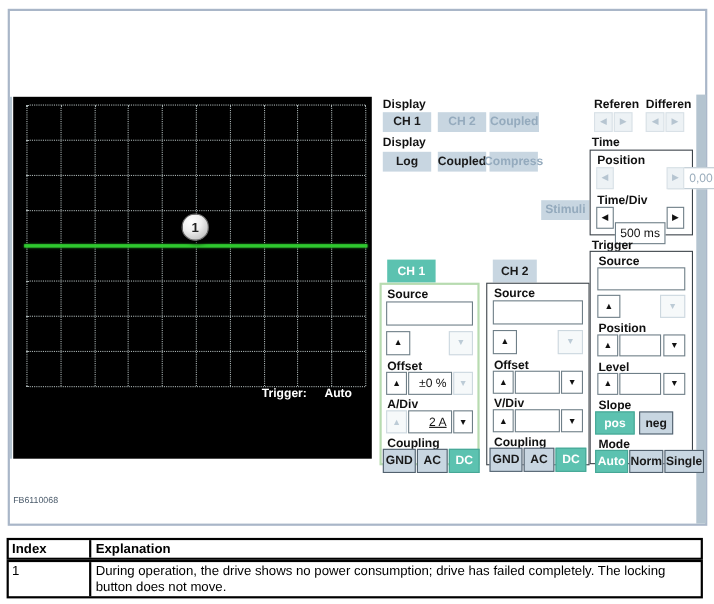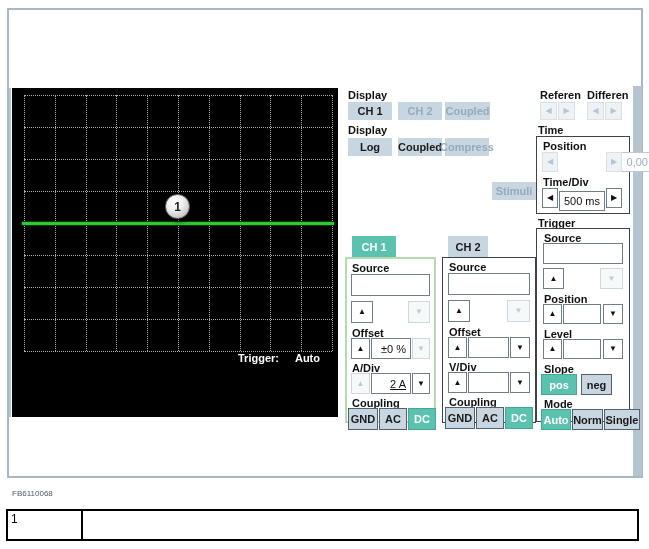--- a/index.html
+++ b/index.html
@@ -38,21 +38,21 @@
           display:flex; align-items:center; justify-content:center; font-size:8px;
           line-height:1; cursor:pointer; }
   .spin.dis { border-color:#cdd8df; color:#bccbd6; background:#f6f9fa; cursor:default; }
   .spin.pale { border-color:#d9e1e7; color:#b6c5d1; background:#edf2f5; cursor:default; }
   .field { position:absolute; background:#fff; border:1px solid #6f7f88;
            font:11px "Liberation Sans",sans-serif; color:#111; display:flex;
            align-items:center; justify-content:flex-end; padding-right:4px; }
   .field.gray { color:#9badbc; border-color:#bcc9d2;margin-left:48px; }
   .gbox { position:absolute; border:1px solid #3c444a; background:#fff; overflow:visible; }
   .gbox-green { position:absolute; border:2px solid #b7dbb0; background:#fff; }
-  .fb-code { position:absolute; left:3px; top:479px; font:8px "Liberation Sans",sans-serif; color:#4a5a6a; }
+  .fb-code { position:absolute; left:3px; top:440px; font:8px "Liberation Sans",sans-serif; color:#4a5a6a; }
 
   
   .trow { position:absolute; left:6px; width:633px; border:2px solid #000; background:#fff; display:flex; }
   .tcell-index { width:75px; border-right:2px solid #000; padding:1px 3px; flex:none; }
   .tcell-expl { flex:1; padding:1px 4px; }
   .thead { font:bold 12px "Liberation Sans",sans-serif; color:#000; }
   .tdata { font:12px/1.2 "Liberation Sans",sans-serif; color:#000; }
 </style>
 </head>
 <body>
@@ -123,21 +123,21 @@
           <span>◀</span>
         </div>
       <div class="field gray" style="left:22px; top:15px; width:46px; height:20px;">0,00</div>
       <div class="spin pale" style="left:69px; top:15px; width:16px; height:20px;">
           <span>▶</span>
         </div>
       <div class="lbl" style="left:6px; top:39px;">Time/Div</div>
       <div class="spin" style="left:5px; top:51px; width:16px; height:20px;">
           <span>◀</span>
         </div>
-      <div class="field" style="left:22px; top:54px; width:46px; height:20px;">500 ms</div>
+      <div class="field" style="left:22px; top:65px; width:46px; height:20px;">500 ms</div>
       <div class="spin" style="left:69px; top:51px; width:16px; height:20px;">
           <span>▶</span>
         </div>
     </div>
 
     <div class="lbl" style="left:529px; top:207px;">Trigger</div>
     <div class="gbox" style="left:527px; top:218px; width:94px; height:194px;">
       <div class="lbl" style="left:7px; top:3px;">Source</div>
       <div class="field" style="left:6px; top:14px; width:80px; height:21px; justify-content:flex-start;"></div>
       <div class="spin" style="left:6px; top:39px; width:21px; height:21px;">
@@ -241,16 +241,21 @@
 
       <div class="lbl" style="left:6px; top:138px;">Coupling</div>
       <div class="btn bordered" style="left:2px; top:149px; width:30px; height:22px;">GND</div>
       <div class="btn bordered" style="left:33px; top:149px; width:28px; height:22px;">AC</div>
       <div class="btn teal bordered" style="left:62px; top:149px; width:28px; height:22px;">DC</div>
     </div>
 
     <div class="fb-code">FB6110068</div>
   </div>
 
+  <div class="trow thead" style="top:489px;">
+    <div class="tcell-index">Index</div>
+    <div class="tcell-expl">Explanation</div>
+  </div>
   <div class="trow tdata" style="top:509px; min-height:32px;">
     <div class="tcell-index">1</div>
+    <div class="tcell-expl">During operation, the drive shows no power consumption; drive has failed completely. The locking button does not move.</div>
   </div>
 </div>
 
 </body></html>

